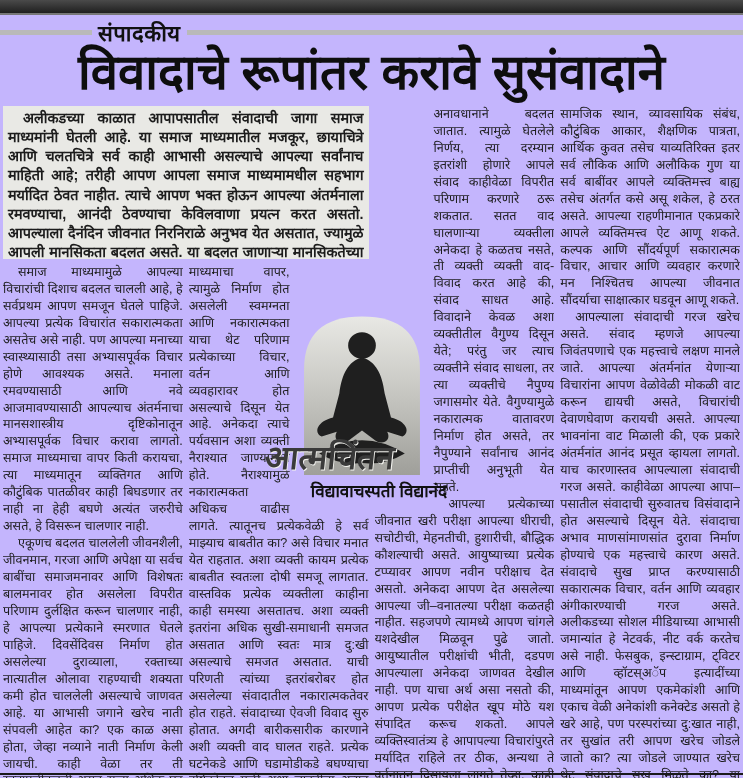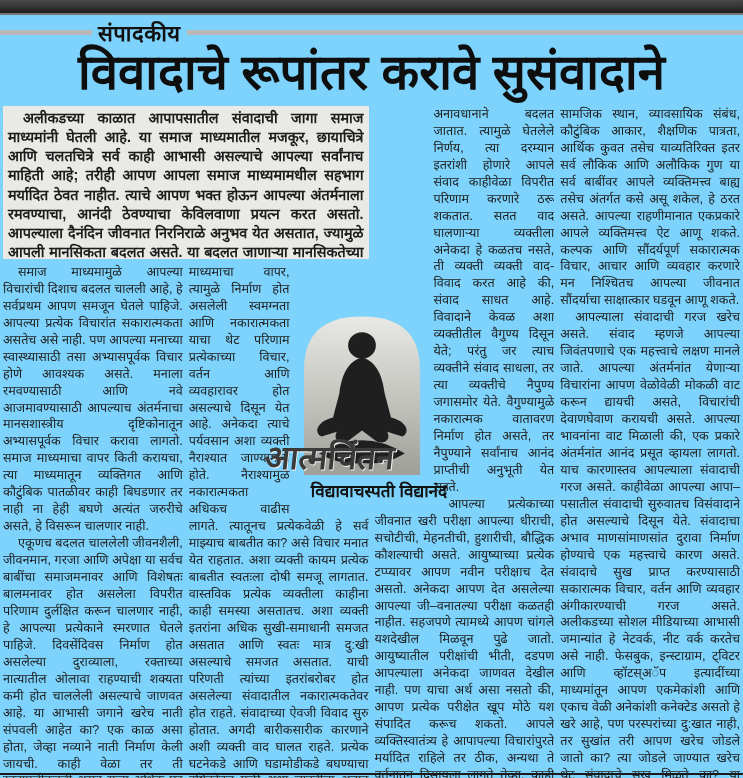--- a/index.html
+++ b/index.html
@@ -1,17 +1,17 @@
 <!DOCTYPE html>
 <html><head>
 <meta charset="utf-8">
 <style>
   html,body{margin:0;padding:0;}
   body{background:#e0e0dd;font-family:"Liberation Sans","DejaVu Sans",sans-serif;}
-  .page{position:relative;width:743px;height:778px;margin:0 auto;background:#7dd3fc;
+  .page{position:relative;width:743px;height:778px;margin:0 auto;background:#c4b5fd;
         overflow:hidden;color:#1c1c1c;}
   .topbar{height:13px;background:linear-gradient(#4a4a4a,#1f1f1f);border-bottom:2px solid #777;}
   .kicker-row{display:flex;align-items:center;margin-top:5px;height:24px;}
   .kicker-rule{height:5px;background:#b9b9b9;}
   .kicker-rule.left{width:92px;}
   .kicker-rule.right{flex:1;}
   .kicker-label{font-size:22px;font-weight:bold;padding:0 6px;letter-spacing:0.5px;color:#111;}
   .headline{margin:2px 6px 4px 6px;text-align:center;font-size:49px;font-weight:bold;
             line-height:1.1;color:#0e0e0e;}
   .content{position:relative;padding:2px 3px 0 3px;}

